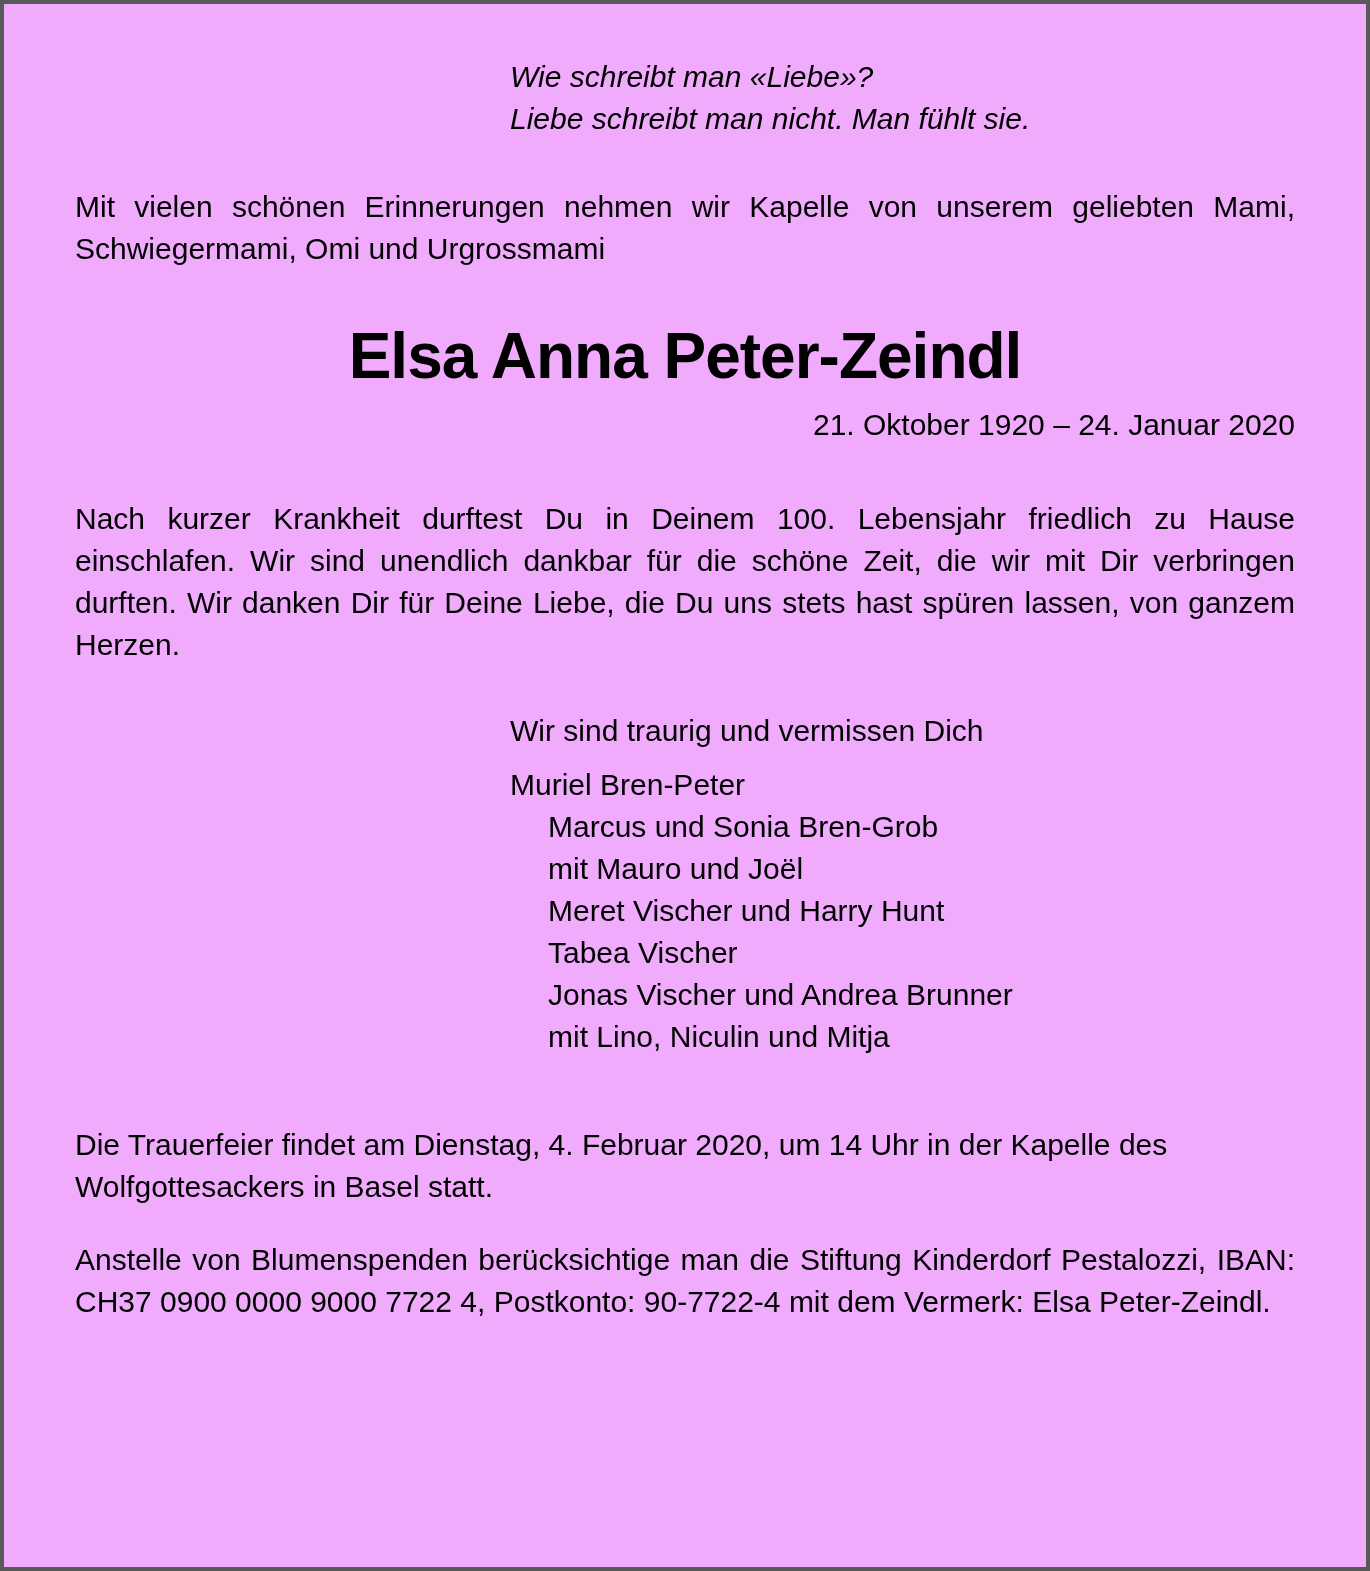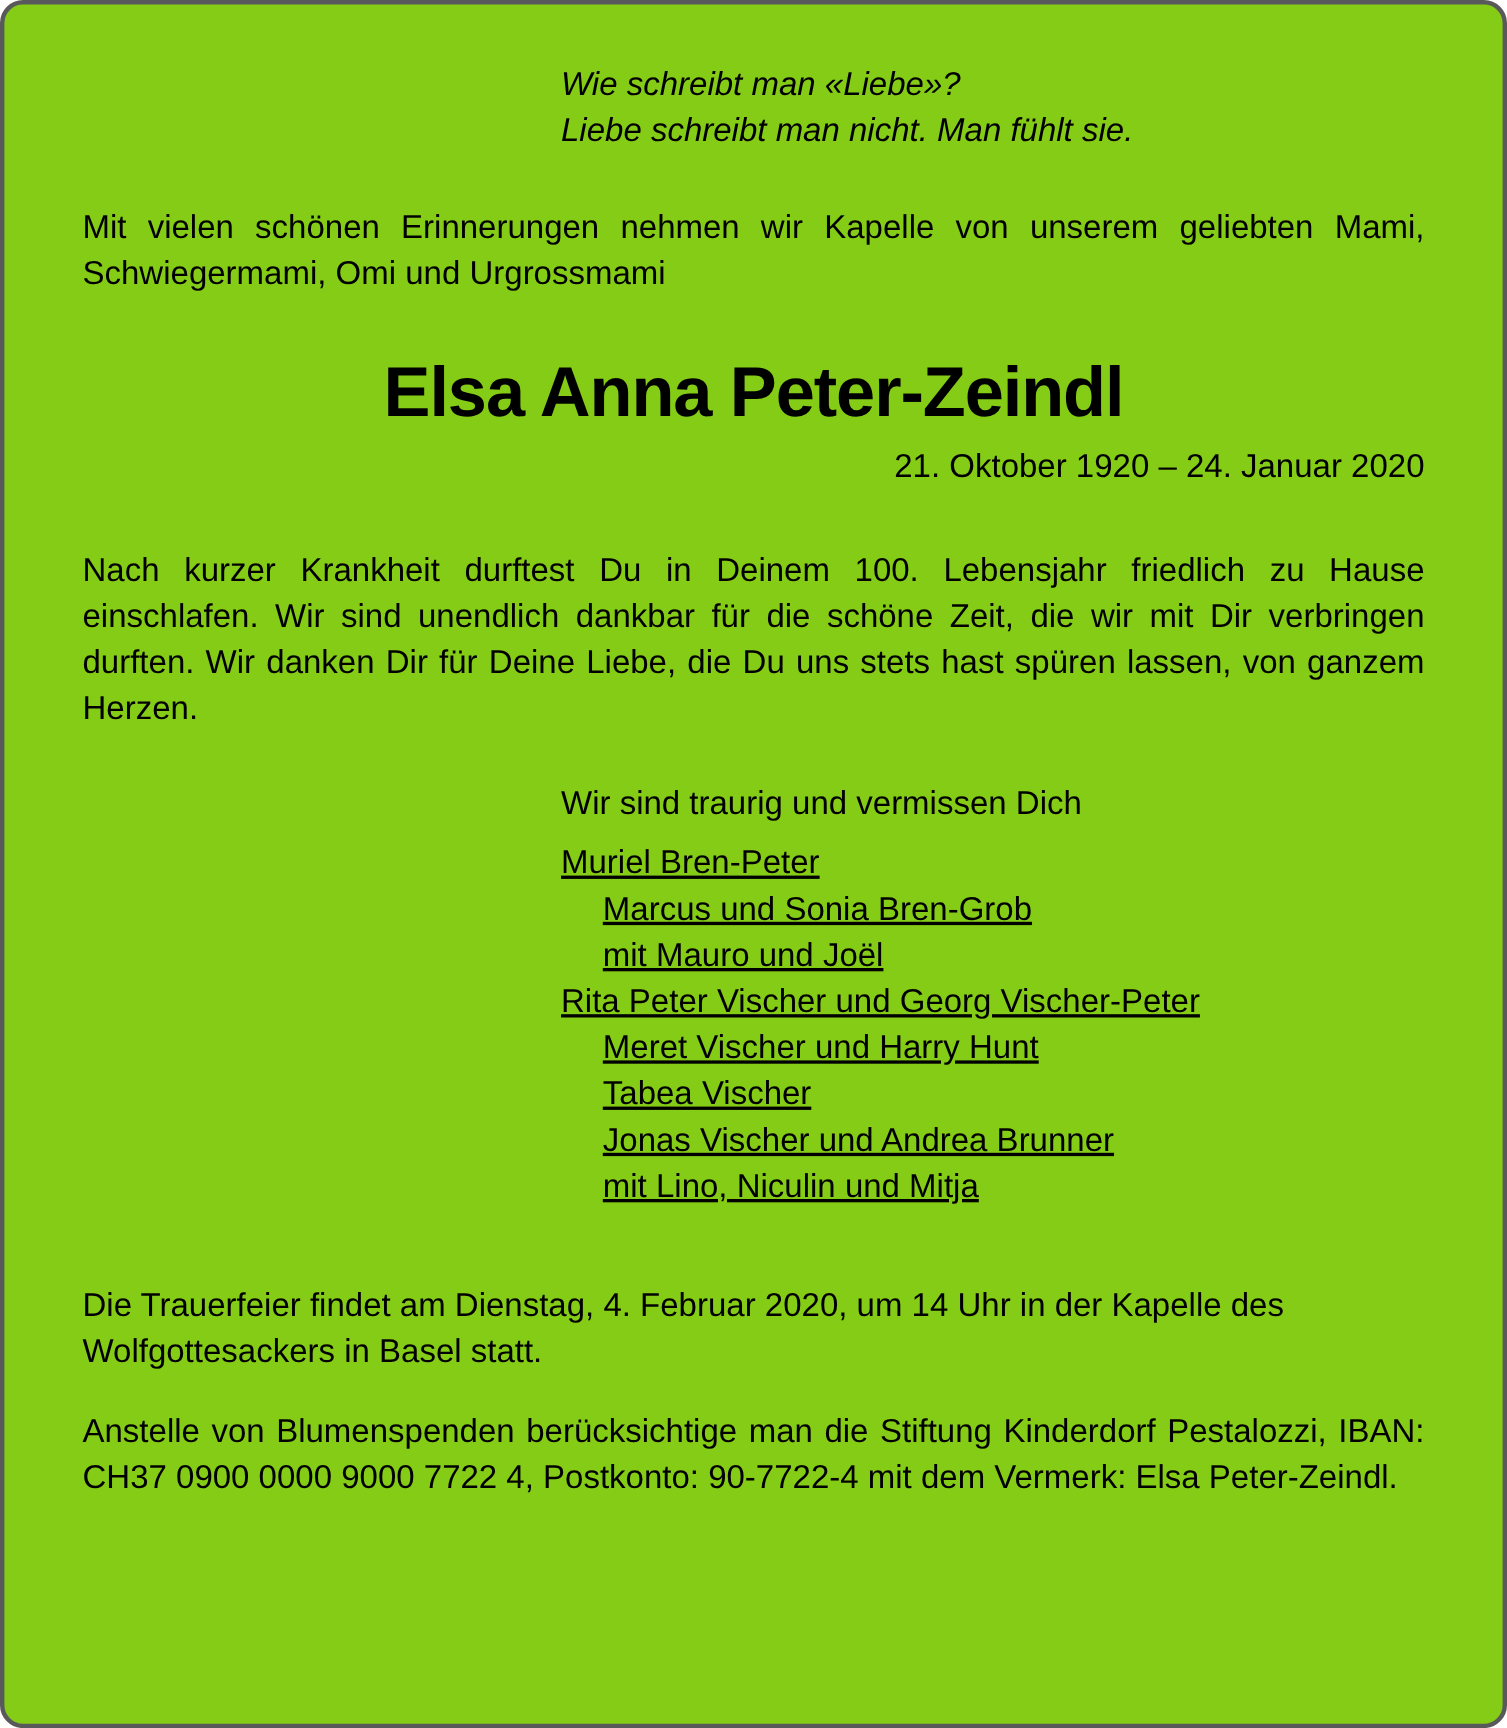--- a/index.html
+++ b/index.html
@@ -43,58 +43,56 @@
   }
   .tribute {
     text-align: justify;
     margin: 0 0 44px 0;
   }
   .mourning-heading {
     margin: 0 0 12px 435px;
   }
   .family {
     margin: 0 0 66px 435px;
-    text-decoration: underline;
   }
   .family-line.indented {
     padding-left: 38px;
   }
   .service {
     margin: 0 0 31px 0;
   }
   .donations {
     text-align: justify;
     margin: 0;
   }
 </style>
 </head>
 <body>
 
-<div class="page" style="border-color: rgb(89, 89, 91); background: #84cc16; color: rgb(0, 0, 0); border-radius: 21px;">
+<div class="page" style="border-color: rgb(89, 89, 91); background: #f0abfc; color: rgb(0, 0, 0);">
 
   <div class="epigraph">
     <div>Wie schreibt man «Liebe»?</div>
     <div>Liebe schreibt man nicht. Man fühlt sie.</div>
   </div>
 
   <p class="intro">Mit vielen schönen Erinnerungen nehmen wir Kapelle von unserem geliebten Mami, Schwiegermami, Omi und Urgrossmami</p>
 
   <h1 class="name">Elsa Anna Peter-Zeindl</h1>
 
   <div class="dates">21. Oktober 1920 – 24. Januar 2020</div>
 
   <p class="tribute">Nach kurzer Krankheit durftest Du in Deinem 100. Lebensjahr friedlich zu Hause einschlafen. Wir sind unendlich dankbar für die schöne Zeit, die wir mit Dir verbringen durften. Wir danken Dir für Deine Liebe, die Du uns stets hast spüren lassen, von ganzem Herzen.</p>
 
   <div class="mourning-heading">Wir sind traurig und vermissen Dich</div>
 
   <div class="family">
       <div class="family-line">Muriel Bren-Peter</div>
       <div class="family-line indented">Marcus und Sonia Bren-Grob</div>
       <div class="family-line indented">mit Mauro und Joël</div>
-      <div class="family-line">Rita Peter Vischer und Georg Vischer-Peter</div>
       <div class="family-line indented">Meret Vischer und Harry Hunt</div>
       <div class="family-line indented">Tabea Vischer</div>
       <div class="family-line indented">Jonas Vischer und Andrea Brunner</div>
       <div class="family-line indented">mit Lino, Niculin und Mitja</div>
     </div>
 
   <p class="service">Die Trauerfeier findet am Dienstag, 4. Februar 2020, um 14 Uhr in der Kapelle des Wolfgottesackers in Basel statt.</p>
 
   <p class="donations">Anstelle von Blumenspenden berücksichtige man die Stiftung Kinderdorf Pestalozzi, IBAN: CH37 0900 0000 9000 7722 4, Postkonto: 90-7722-4 mit dem Vermerk: Elsa Peter-Zeindl.</p>
 

